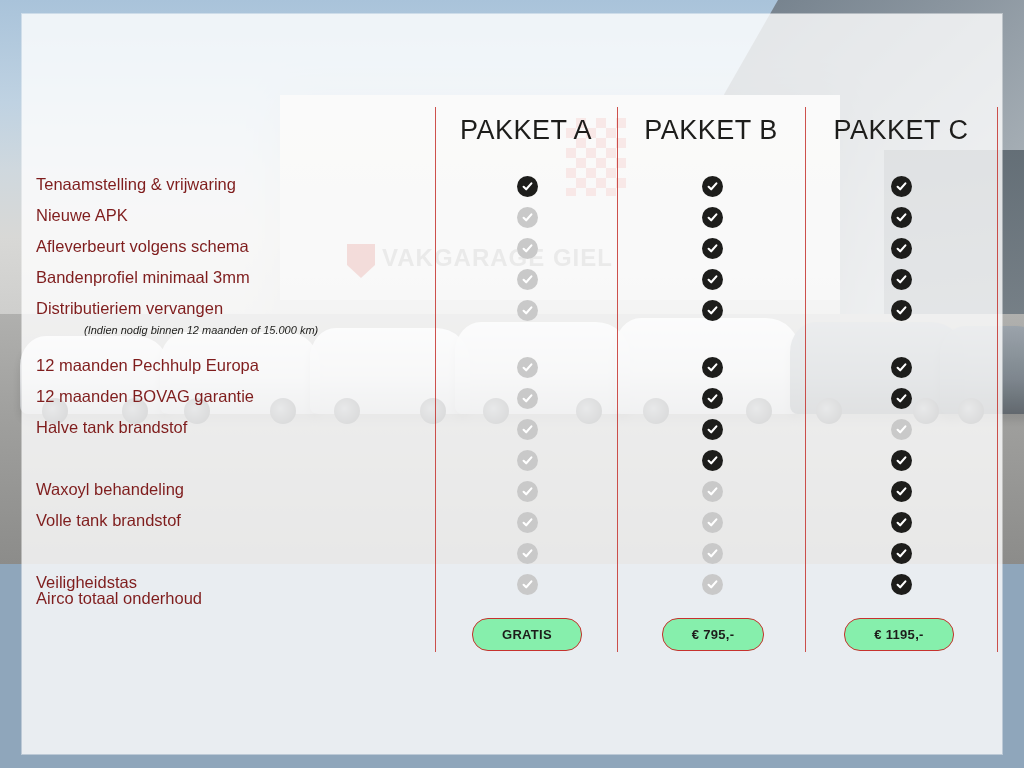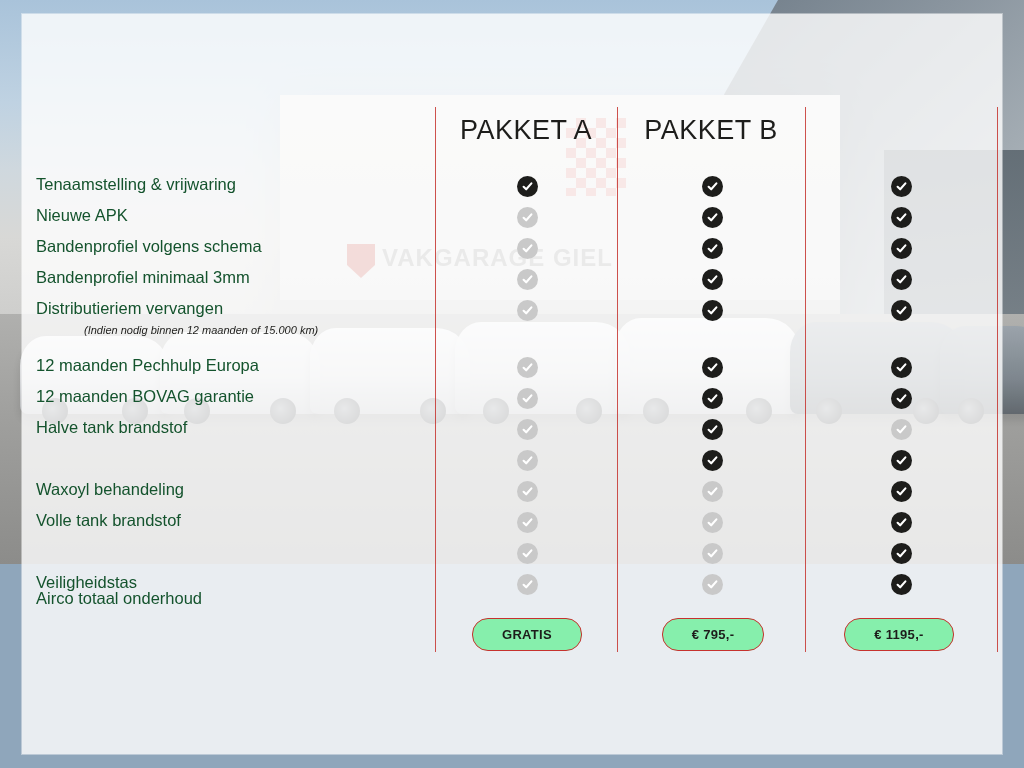--- a/index.html
+++ b/index.html
@@ -173,21 +173,21 @@
     color: #1d1d1b;
     letter-spacing: .5px;
     text-align: center;
     white-space: nowrap;
   }
 
   .feature-label {
     position: absolute;
     left: 14px;
     font-size: 16.5px;
-    color: #14532d;
+    color: #7f1d1d;
     white-space: nowrap;
   }
   .feature-note {
     position: absolute;
     left: 14px;
     font-size: 11px;
     font-style: italic;
     color: #1d1d1b;
     white-space: nowrap;
   }
@@ -265,24 +265,25 @@
 <div class="overlay">
   <div class="table-area">
 
     <div class="col-divider" style="left:413px;"></div>
     <div class="col-divider" style="left:595px;"></div>
     <div class="col-divider" style="left:783px;"></div>
     <div class="col-divider" style="left:975px;"></div>
 
     <div class="pkg-header" style="left:413px; width:182px;">PAKKET A</div>
     <div class="pkg-header" style="left:595px; width:188px;">PAKKET B</div>
+    <div class="pkg-header" style="left:783px; width:192px;">PAKKET C</div>
 
     <div class="feature-label" style="top:161px;">Tenaamstelling &amp; vrijwaring</div>
     <div class="feature-label" style="top:192px;">Nieuwe APK</div>
-    <div class="feature-label" style="top:223px;">Bandenprofiel volgens schema</div>
+    <div class="feature-label" style="top:223px;">Afleverbeurt volgens schema</div>
     <div class="feature-label" style="top:254px;">Bandenprofiel minimaal 3mm</div>
     <div class="feature-label" style="top:285px;">Distributieriem vervangen</div>
     <div class="feature-note" style="top:310px;margin-left:48px;">(Indien nodig binnen 12 maanden of 15.000 km)</div>
 
     <div class="feature-label" style="top:342px;">12 maanden Pechhulp Europa</div>
     <div class="feature-label" style="top:373px;">12 maanden BOVAG garantie</div>
     <div class="feature-label" style="top:404px;">Halve tank brandstof</div>
     <div class="feature-label" style="top:466px;">Waxoyl behandeling</div>
     <div class="feature-label" style="top:497px;">Volle tank brandstof</div>
     <div class="feature-label" style="top:528px;margin-top:47px;">Airco totaal onderhoud</div>

